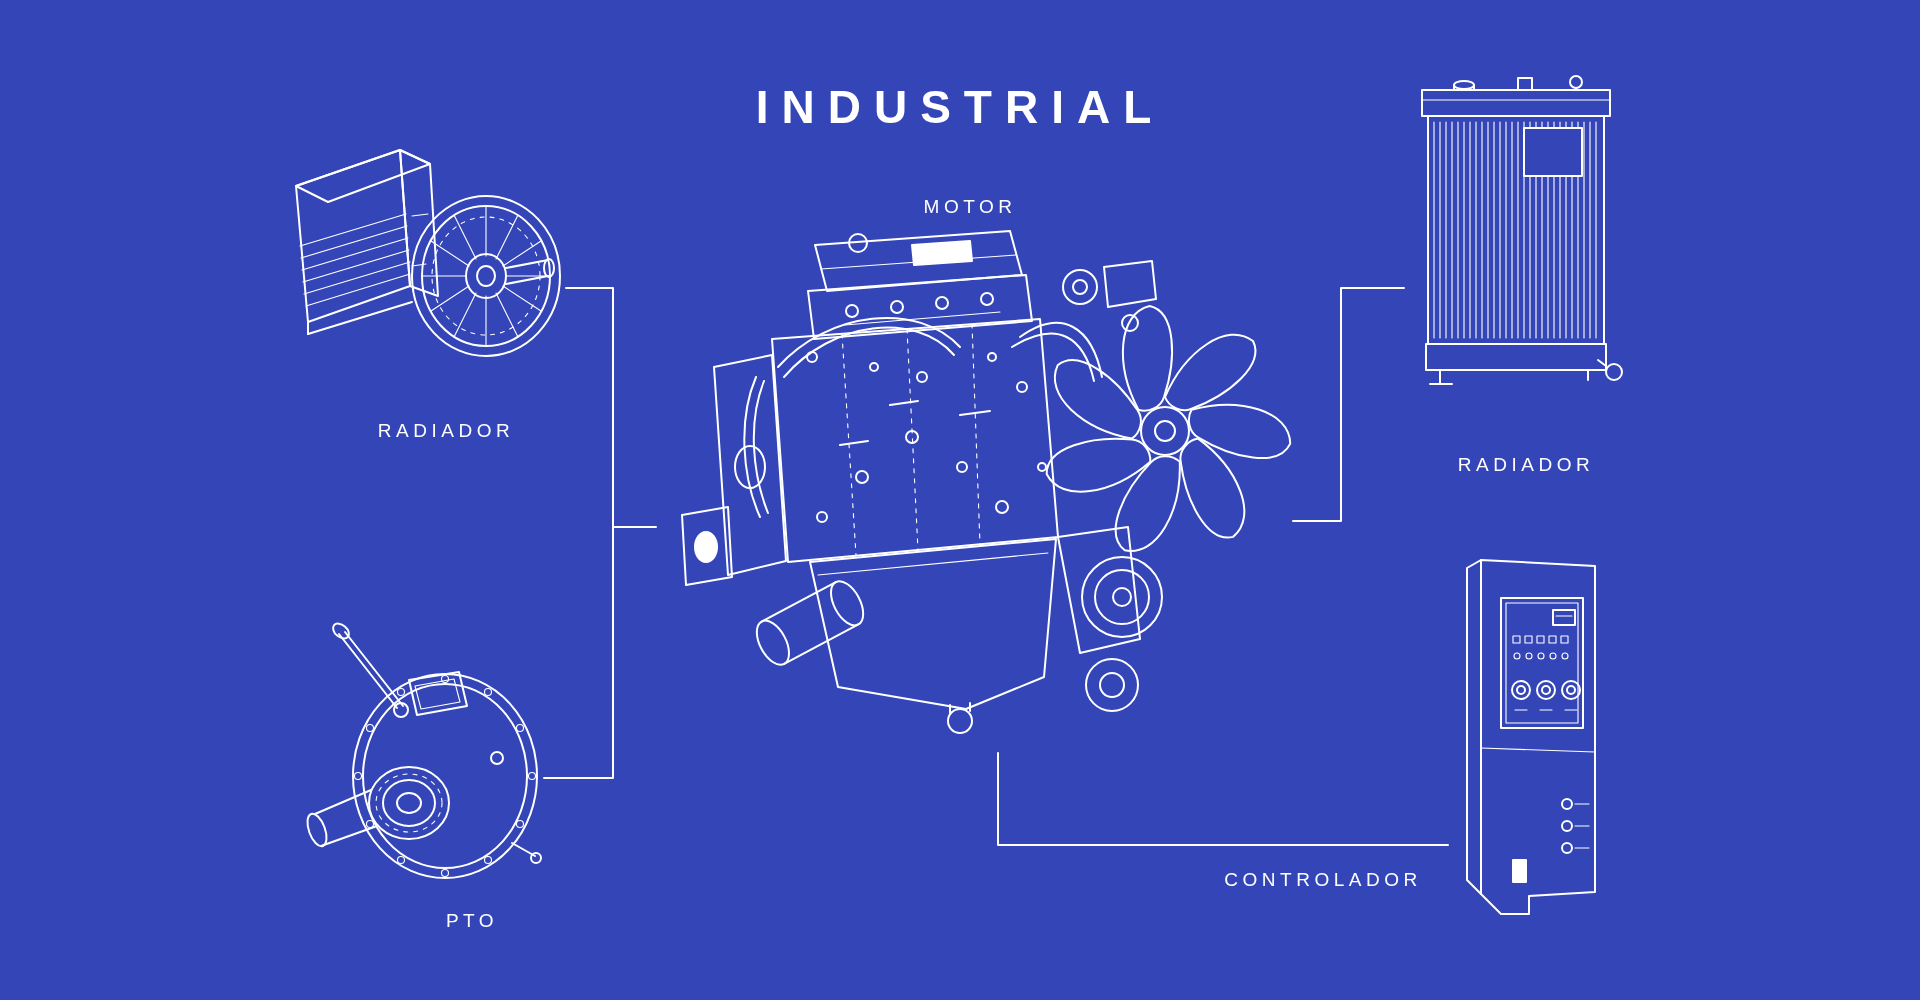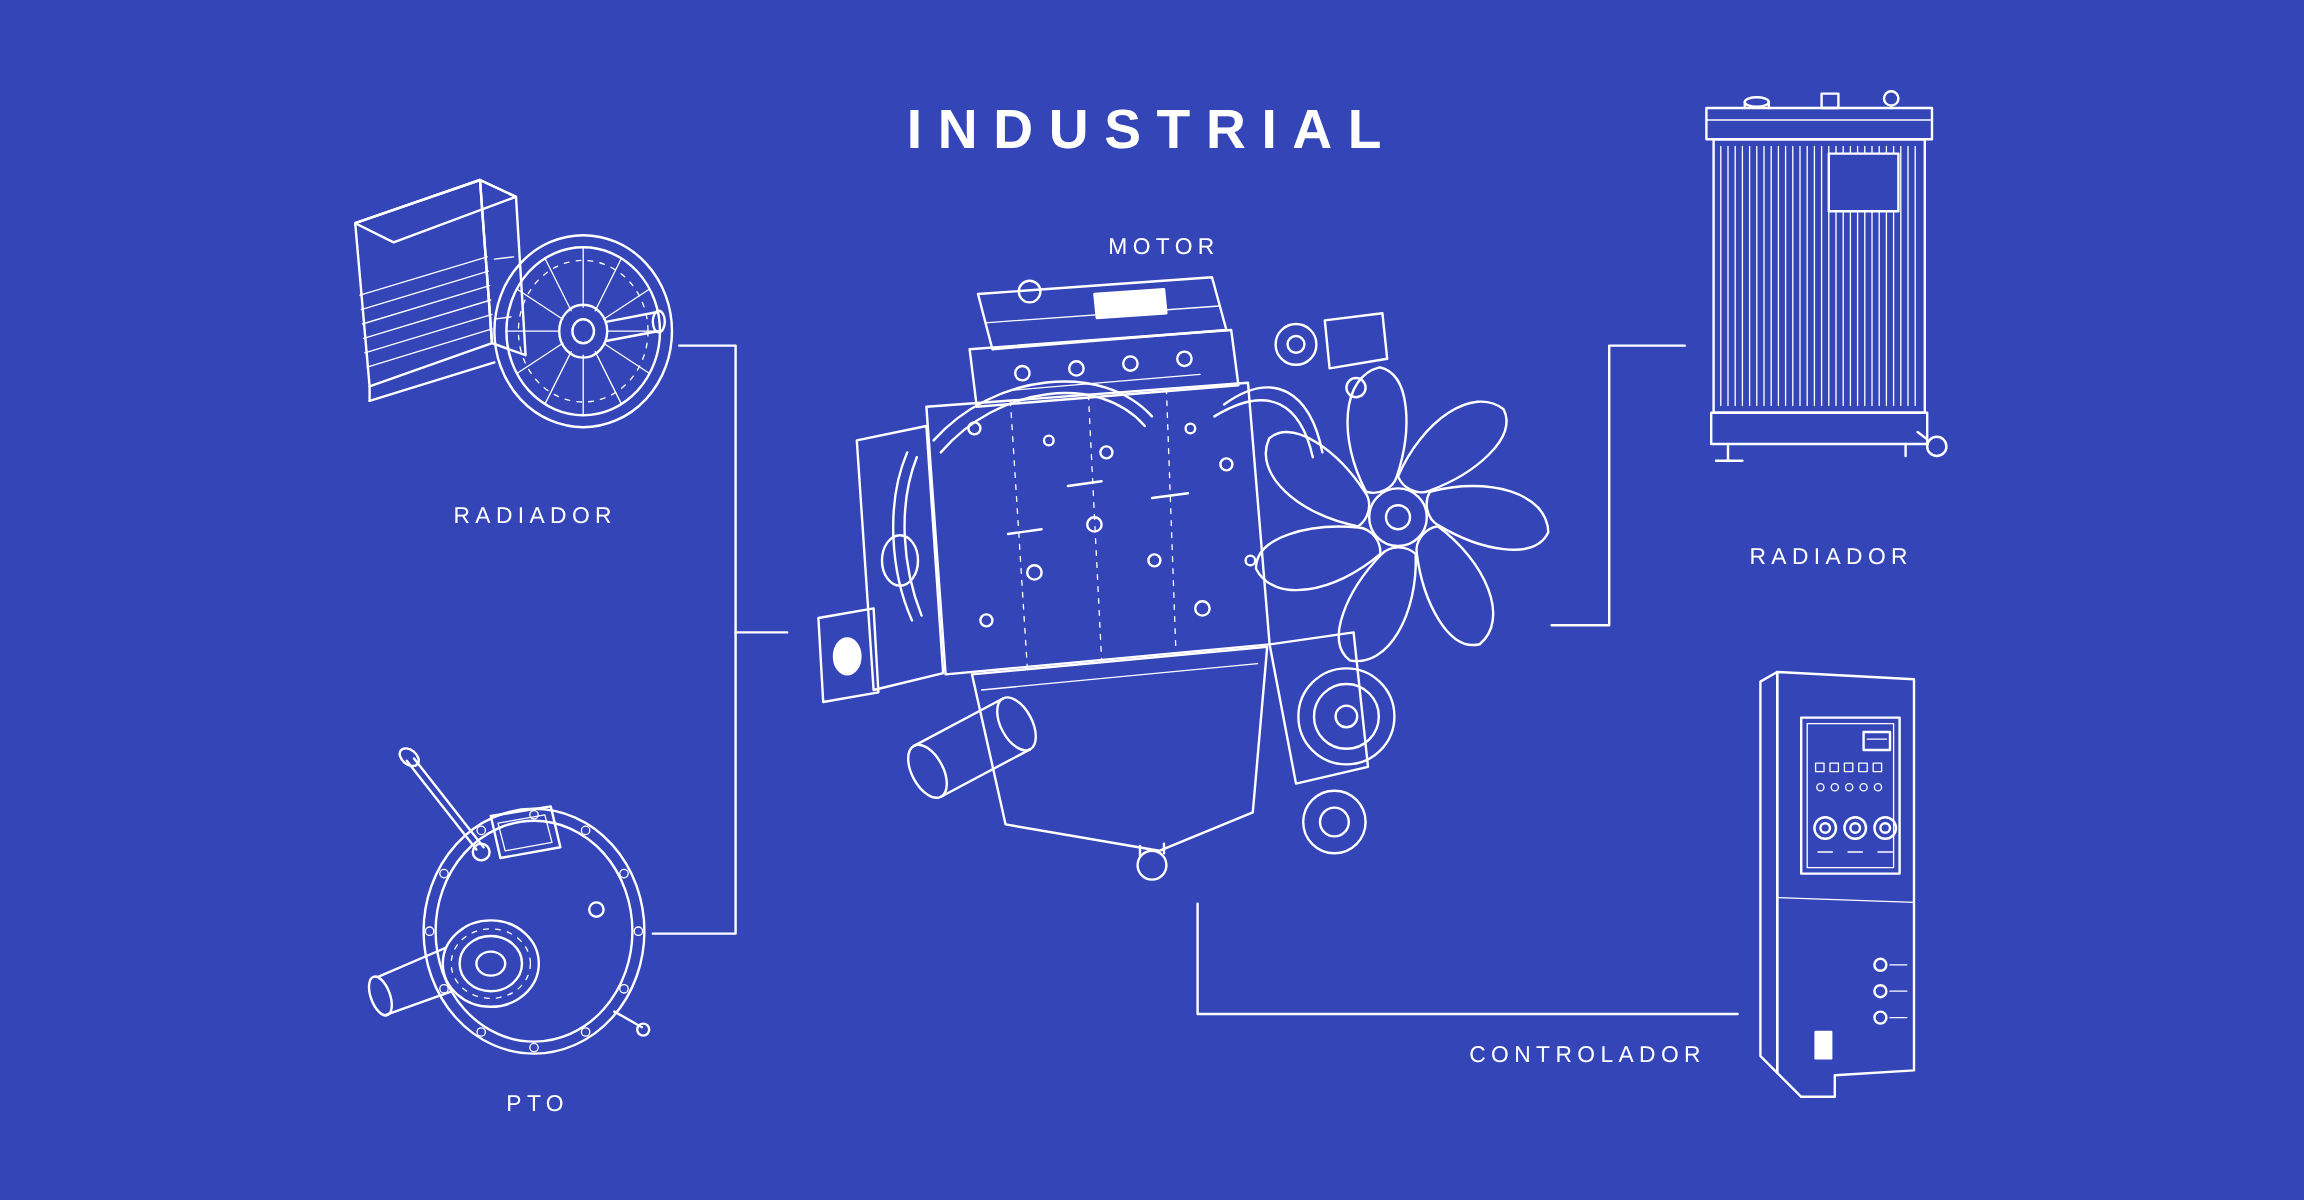--- a/index.html
+++ b/index.html
@@ -30,21 +30,21 @@
     <line x1="613" y1="527" x2="656" y2="527"></line>
     <polyline points="1404,288 1341,288 1341,521 1293,521"></polyline>
     <polyline points="998,753 998,845 1448,845"></polyline>
   </svg>
 
   <div class="title">INDUSTRIAL</div>
 
   <div class="label" style="left:970px; top:207px;">MOTOR</div>
   <div class="label" style="left:446px; top:431px;">RADIADOR</div>
   <div class="label" style="left:1526px; top:418px;margin-top:47px;">RADIADOR</div>
-  <div class="label" style="left:448px; top:921px;">PTO</div>
+  <div class="label" style="left:472px; top:921px;">PTO</div>
   <div class="label" style="left:1323px; top:880px;text-align:right;">CONTROLADOR</div>
 
   <figure class="fig" style="left:280px; top:126px; width:286px; height:268px;">
     <svg class="bp" viewBox="0 0 286 268">
 
       <polygon points="16,60 120,24 130,160 28,196"></polygon>
       <polygon points="16,60 120,24 150,38 48,76"></polygon>
       <polygon points="120,24 150,38 158,170 130,160"></polygon>
       <line class="thin" x1="20" y1="120" x2="126" y2="88"></line>
       <line class="thin" x1="21" y1="132" x2="127" y2="100"></line>

